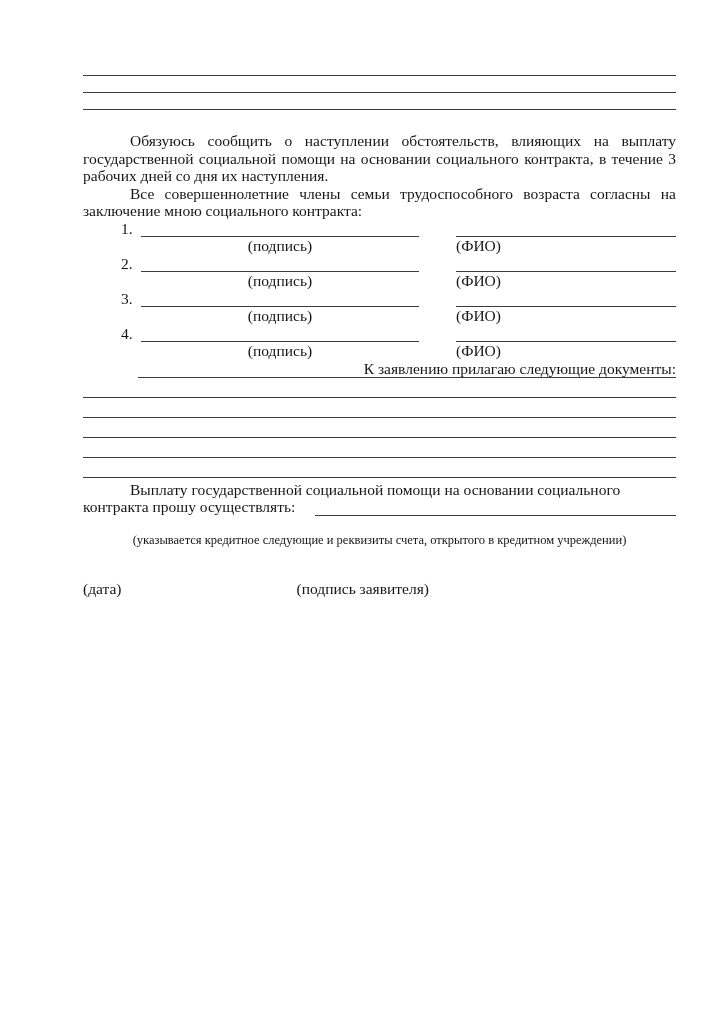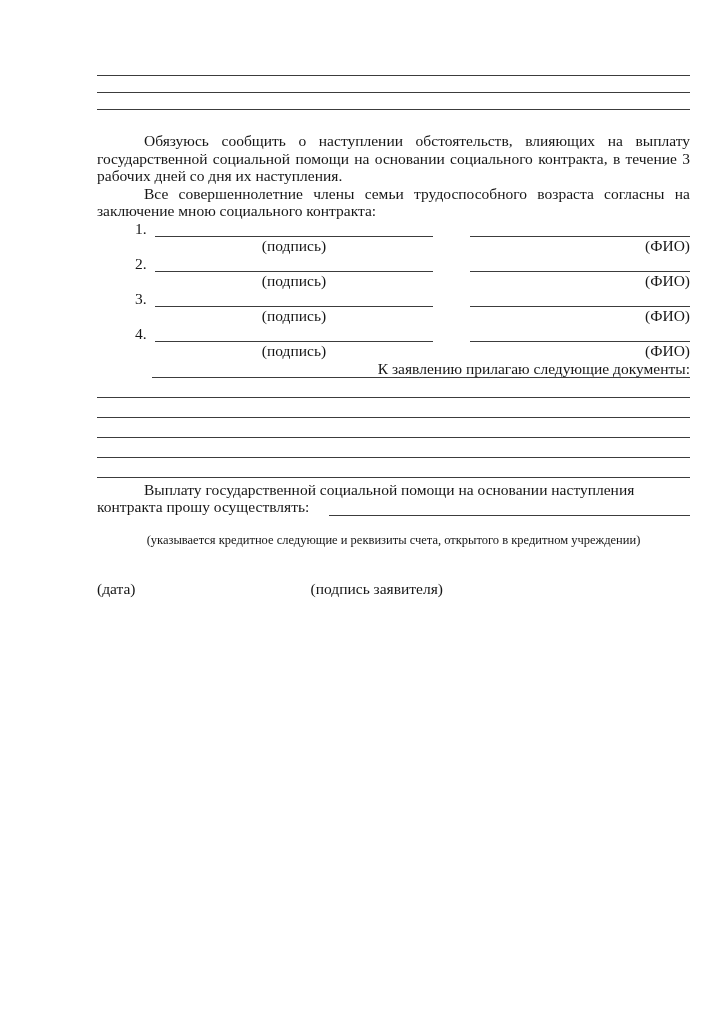--- a/index.html
+++ b/index.html
@@ -7,21 +7,21 @@
     position: relative;
     width: 724px;
     height: 1024px;
     background: #ffffff;
     font-family: "Liberation Serif", "DejaVu Serif", serif;
     color: #161616;
     overflow: hidden;
   }
   .content {
     position: absolute;
-    left: 97px;
+    left: 83px;
     top: 0;
     width: 593px;
     font-size: 15.5px;
     line-height: 17.5px;
   }
   .top-spacer { height: 59px; }
   .blank-line {
     height: 16px;
     border-bottom: 1px solid #3c3c3c;
   }
@@ -39,21 +39,21 @@
   .signer-num { width: 20px; flex: 0 0 auto; }
   .uline {
     border-bottom: 1px solid #3c3c3c;
     align-self: stretch;
   }
   .uline.left  { flex: 0 0 278px; }
   .uline.gap   { flex: 0 0 37px; border-bottom: none; }
   .uline.right { flex: 1 1 auto; }
   .caption-row { display: flex; height: 17.5px; }
   .cap-left  { margin-left: 20px; width: 278px; text-align: center; }
-  .cap-right { margin-left: 37px; width: 220px; text-align: right; }
+  .cap-right { margin-left: 37px; width: 220px; text-align: left; }
 
   
   .attach-row { display: flex; align-items: flex-end; margin-left: 47px; height: 18px; flex-direction: column; }
   .attach-label { flex: 0 0 auto; white-space: nowrap; }
   .fill-line { flex: 1 1 auto; border-bottom: 1px solid #3c3c3c; align-self: stretch; margin-left: 8px; }
 
   .ruled { height: 19px; border-bottom: 1px solid #3c3c3c; }
 
   .payment-line1 { margin: 3px 0 0 0; text-indent: 47px; }
   .payment-row { display: flex; align-items: flex-start; height: 18px; }
@@ -139,21 +139,21 @@
       <span class="attach-label">К заявлению прилагаю следующие документы:</span>
       <span class="fill-line"></span>
     </div>
 
     <div class="ruled"></div>
     <div class="ruled"></div>
     <div class="ruled"></div>
     <div class="ruled"></div>
     <div class="ruled"></div>
 
-    <p class="payment-line1">Выплату государственной социальной помощи на основании наступления</p>
+    <p class="payment-line1">Выплату государственной социальной помощи на основании социального</p>
     <div class="payment-row">
       <span class="payment-label">контракта прошу осуществлять:</span>
       <span class="fill-line"></span>
     </div>
 
     <div class="credit-note">(указывается кредитное следующие и реквизиты счета, открытого в кредитном учреждении)</div>
 
     <div class="sign-row">
       <span class="date-caption">(дата)</span>
       <span class="applicant-caption">(подпись заявителя)</span>

